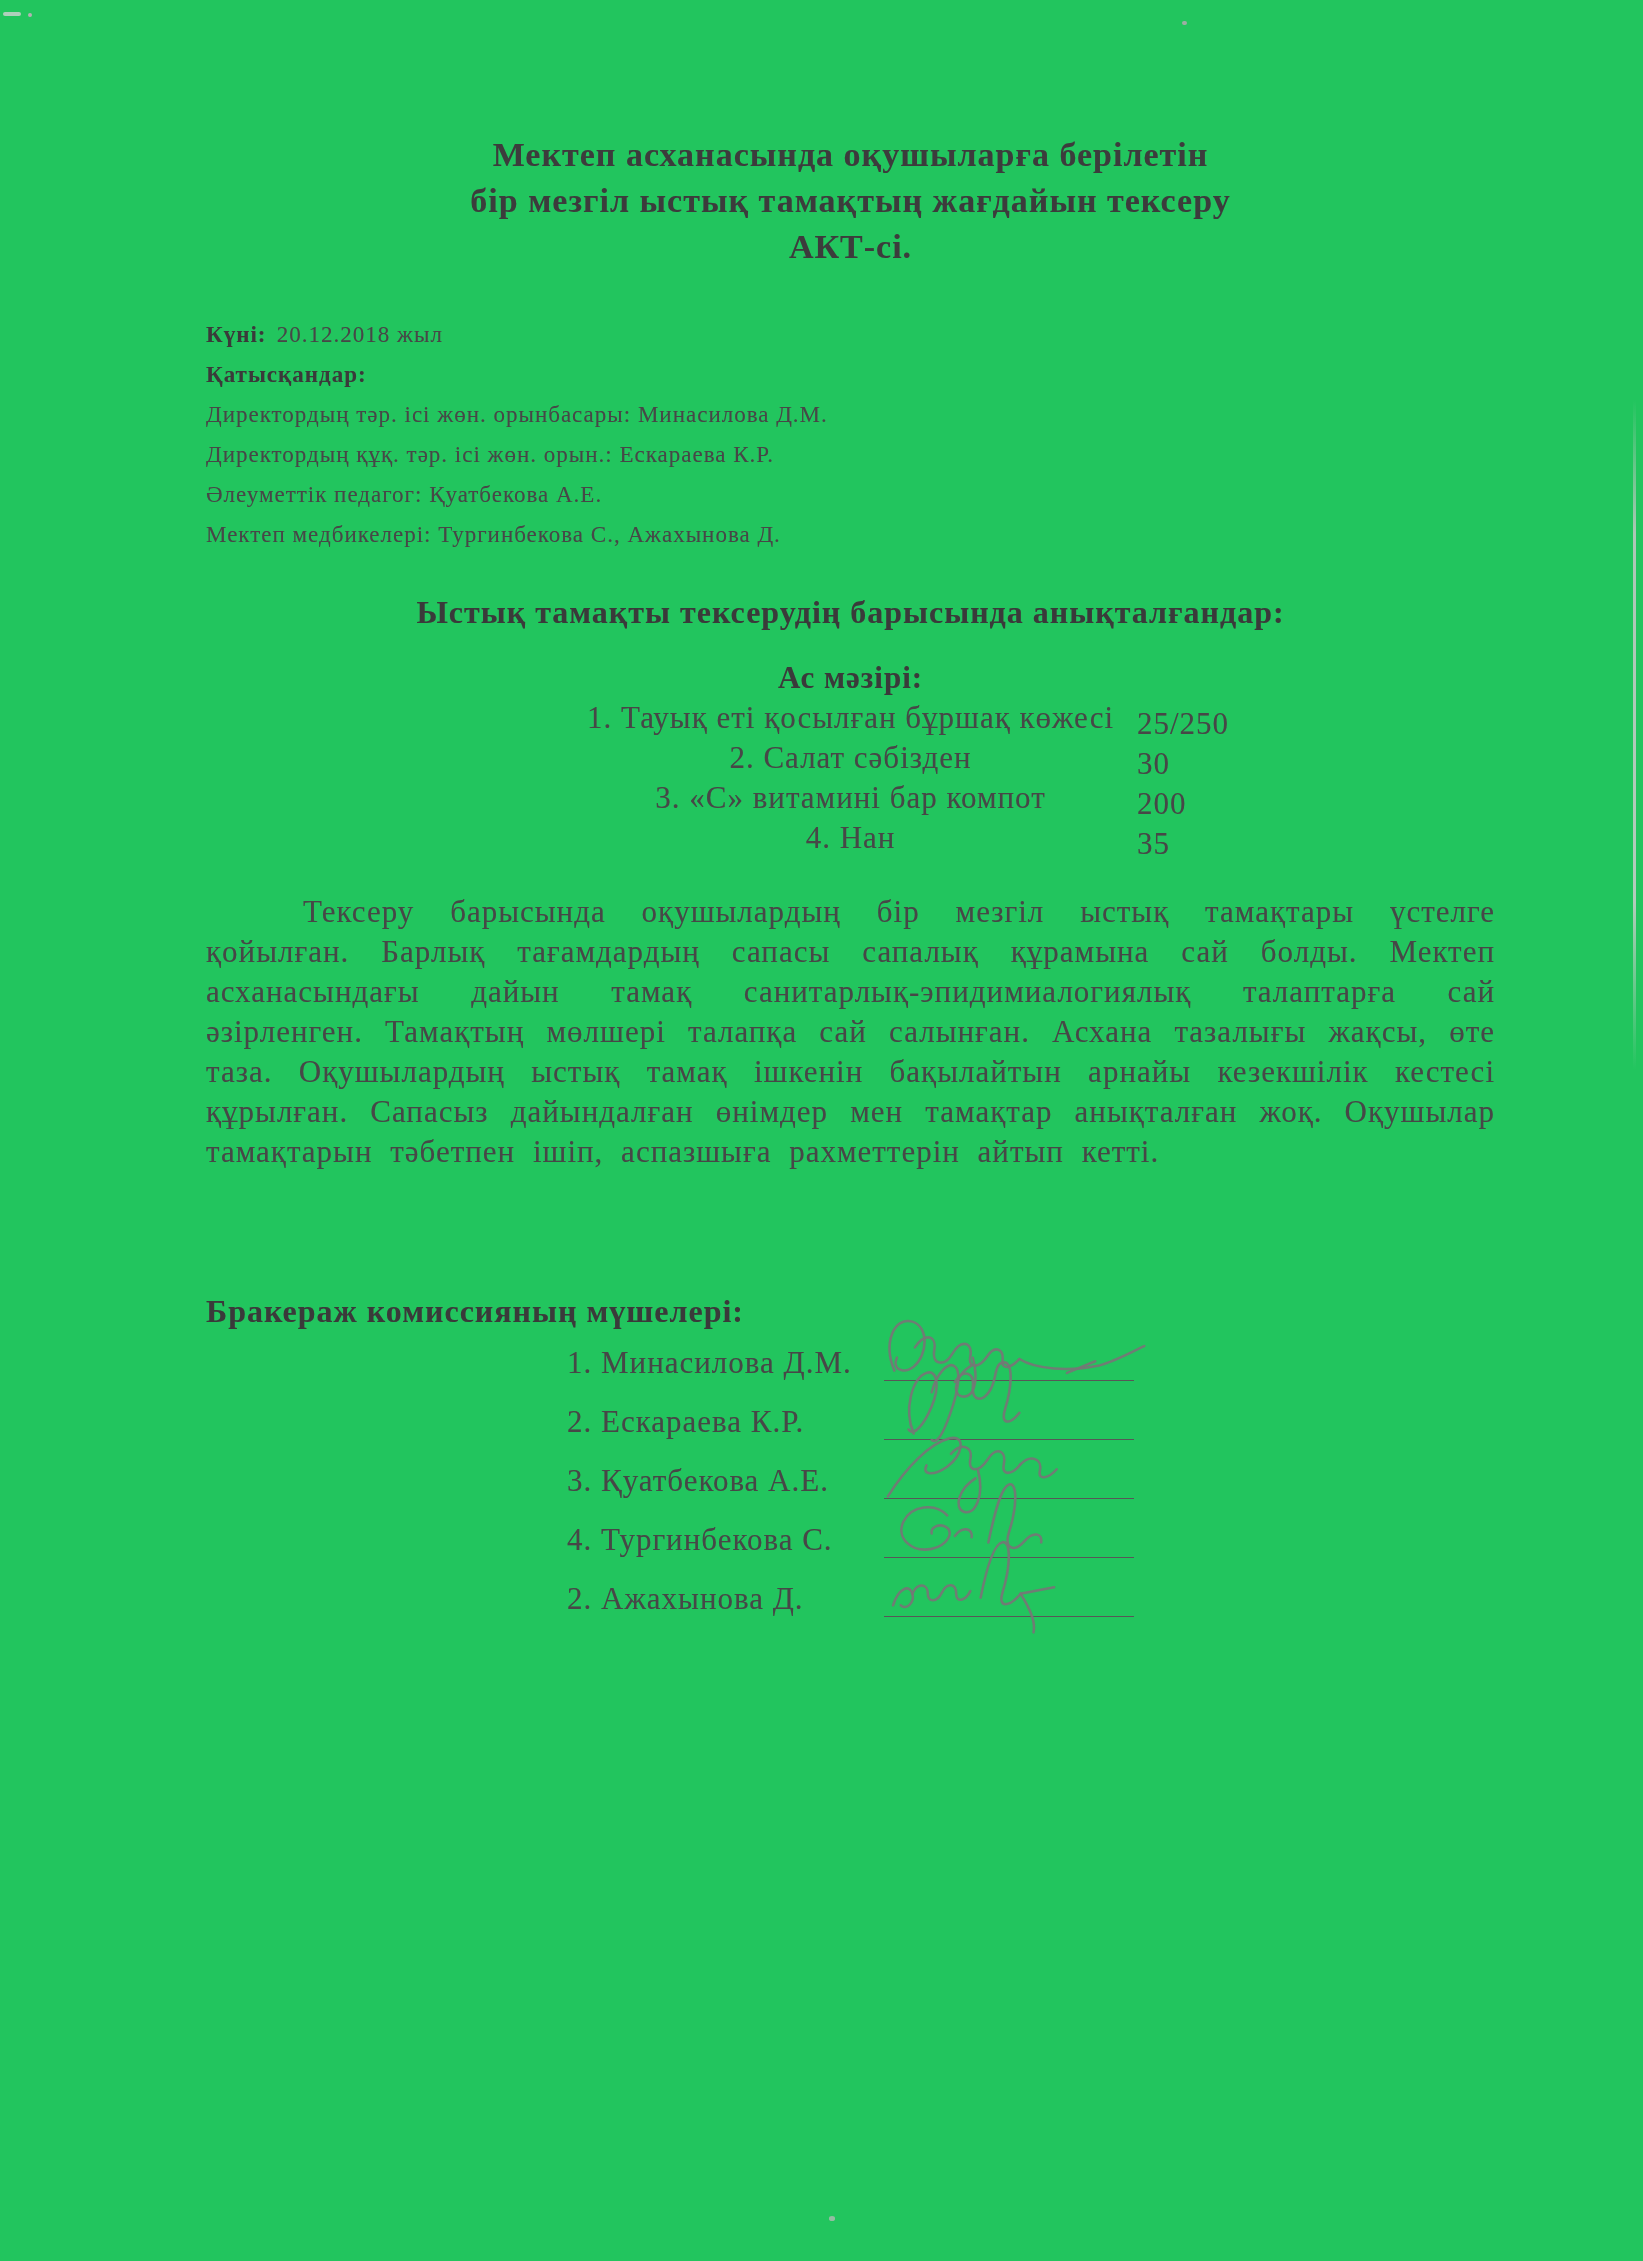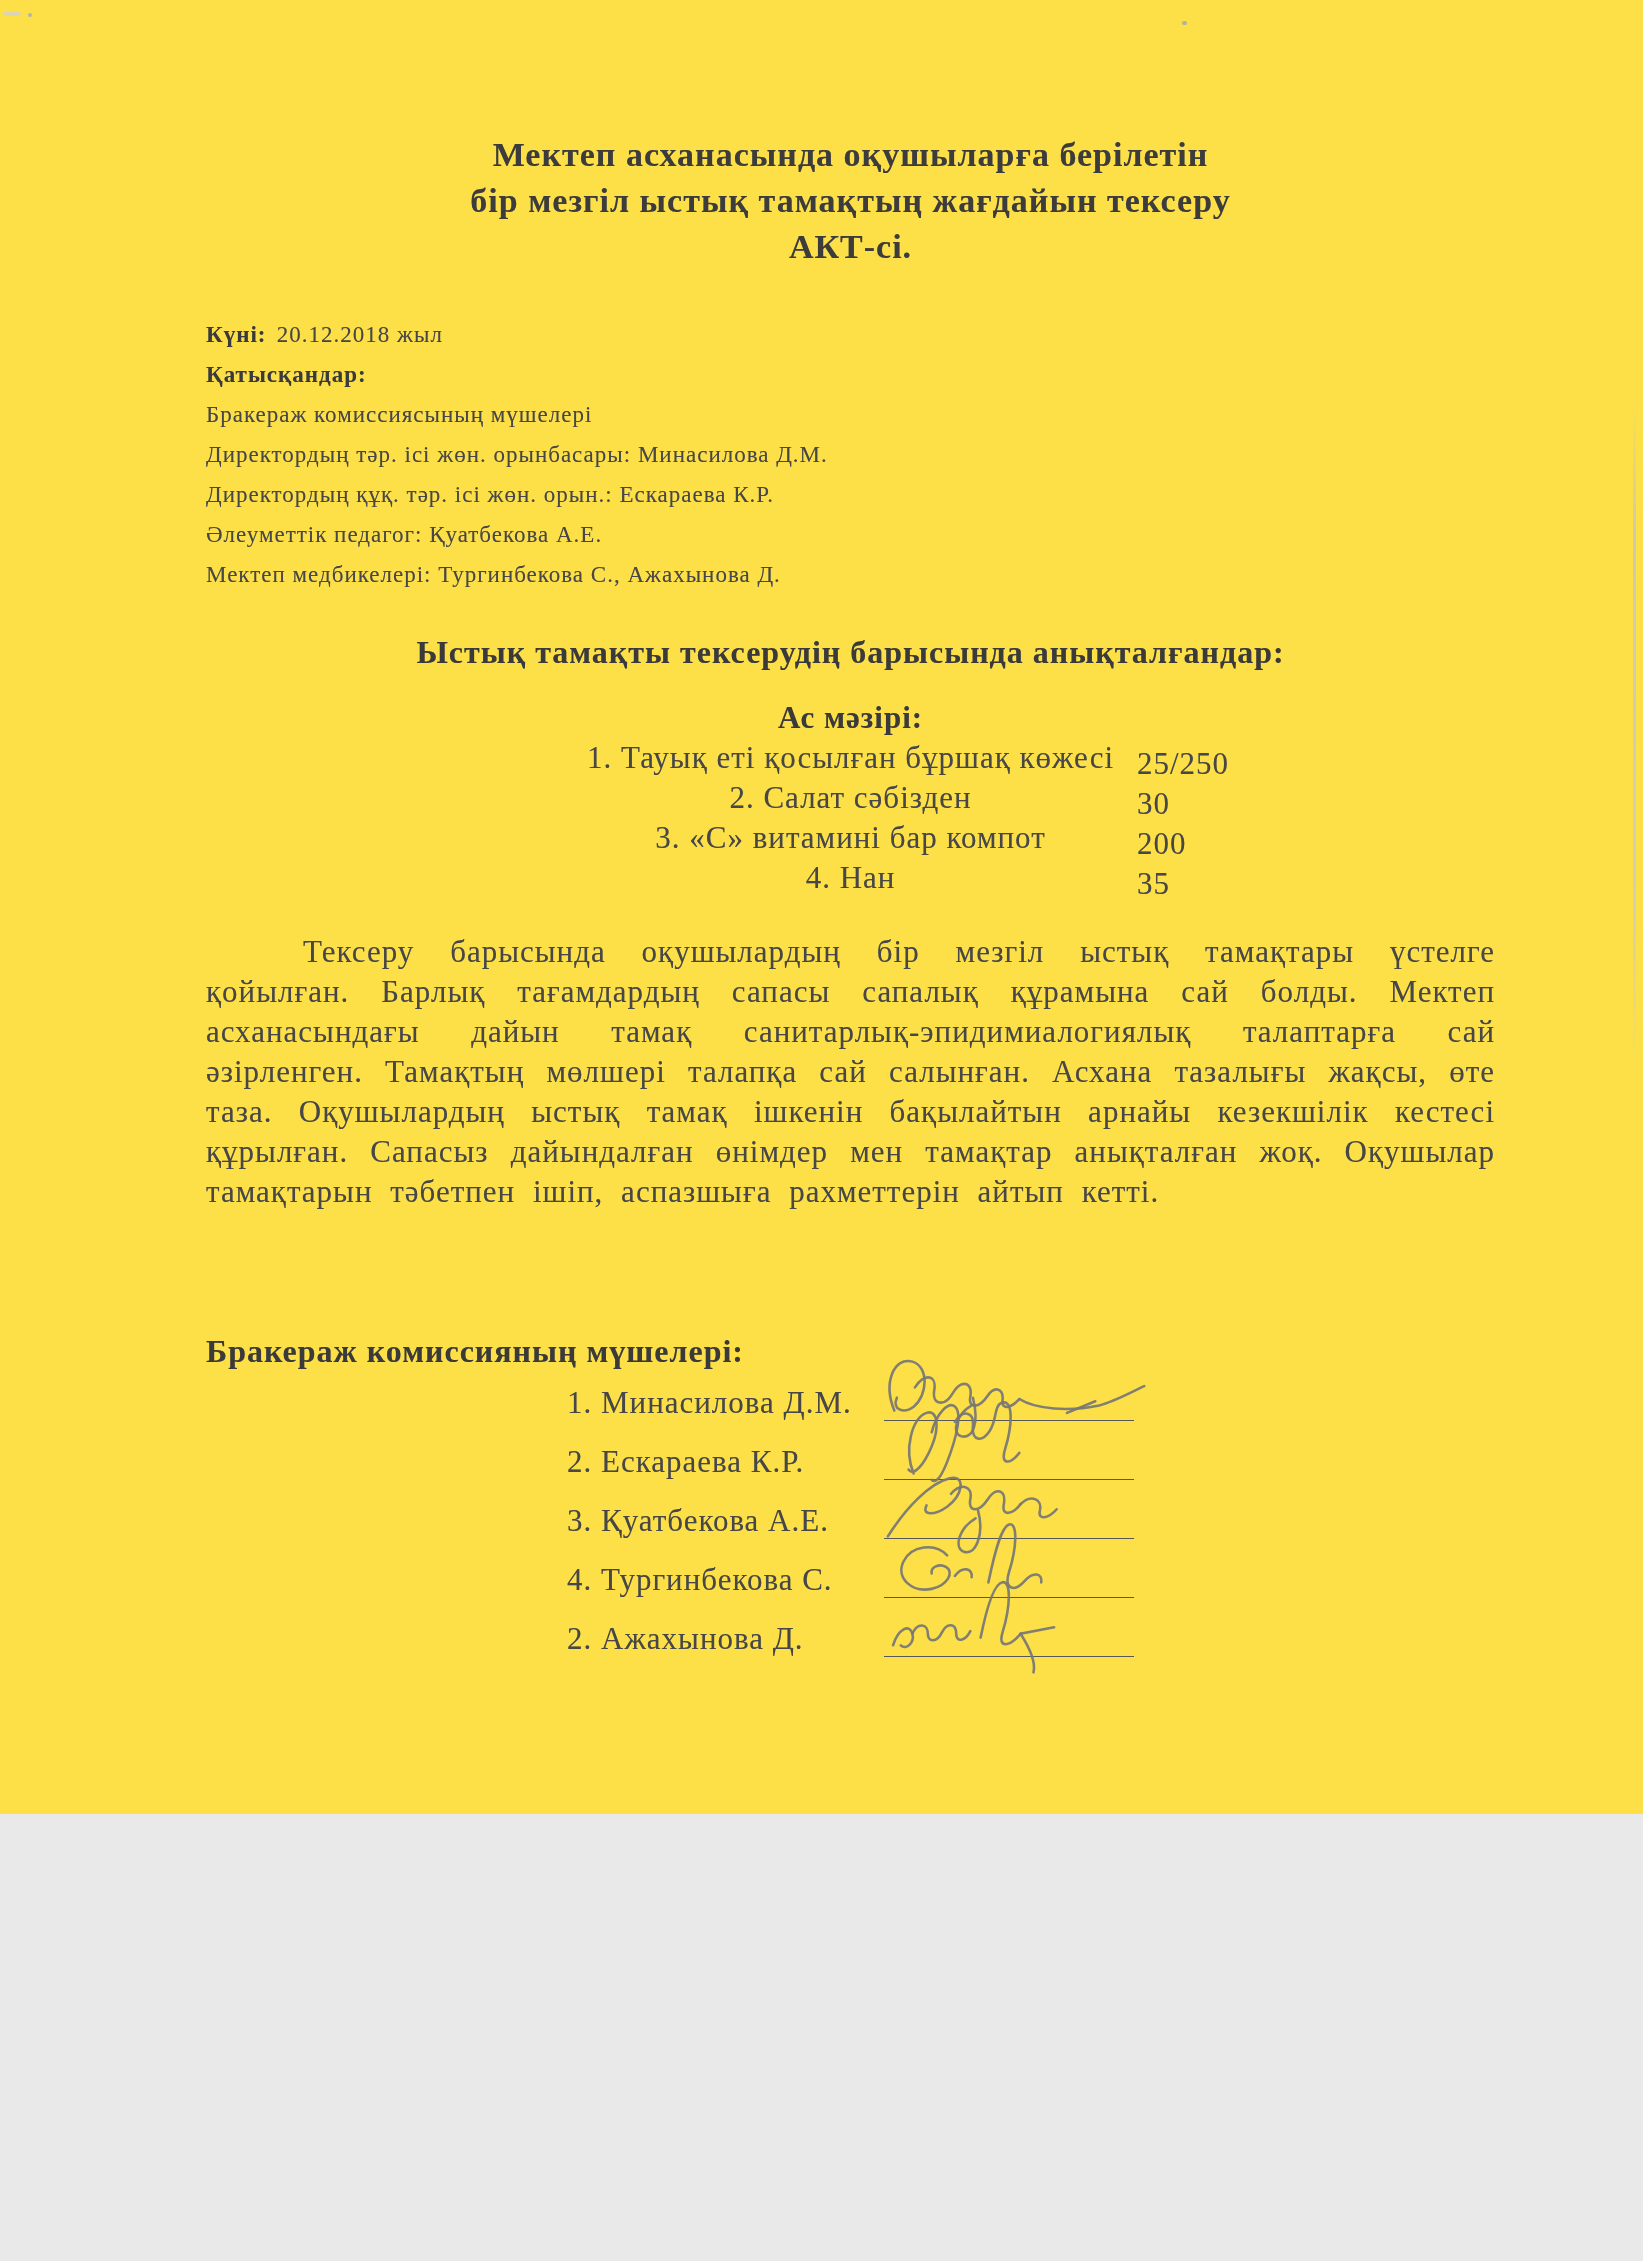--- a/index.html
+++ b/index.html
@@ -3,22 +3,22 @@
 <meta charset="utf-8">
 <style>
   html, body {
     margin: 0;
     padding: 0;
     background: #e9e9e9;
   }
   .page {
     position: relative;
     width: 1644px;
-    height: 1814px;
-    background: #fde047;
+    height: 2261px;
+    background: #22c55e;
     font-family: "Liberation Serif", "DejaVu Serif", serif;
     color: #474747;
     overflow: hidden;
     text-shadow: 0 0 0.6px rgba(80,80,80,0.35);
   }
   .content {
     position: absolute;
     left: 206px;
     top: 0;
     width: 1289px;
@@ -155,21 +155,20 @@
 
     <div class="title">
       <div>Мектеп асханасында оқушыларға берілетін</div>
       <div>бір мезгіл ыстық тамақтың жағдайын тексеру</div>
       <div>АКТ-сі.</div>
     </div>
 
     <div class="meta">
       <div class="line"><span class="lbl">Күні:</span><span>20.12.2018 жыл</span></div>
       <div class="line bold">Қатысқандар:</div>
-      <div class="line">Бракераж комиссиясының мүшелері</div>
       <div class="line">Директордың тәр. ісі жөн. орынбасары: Минасилова Д.М.</div>
       <div class="line">Директордың құқ. тәр. ісі жөн. орын.: Ескараева К.Р.</div>
       <div class="line">Әлеуметтік педагог: Қуатбекова А.Е.</div>
       <div class="line">Мектеп медбикелері: Тургинбекова С., Ажахынова Д.</div>
     </div>
 
 
     <div class="findings-heading">Ыстық тамақты тексерудің барысында анықталғандар:</div>
 
     <div class="menu">

